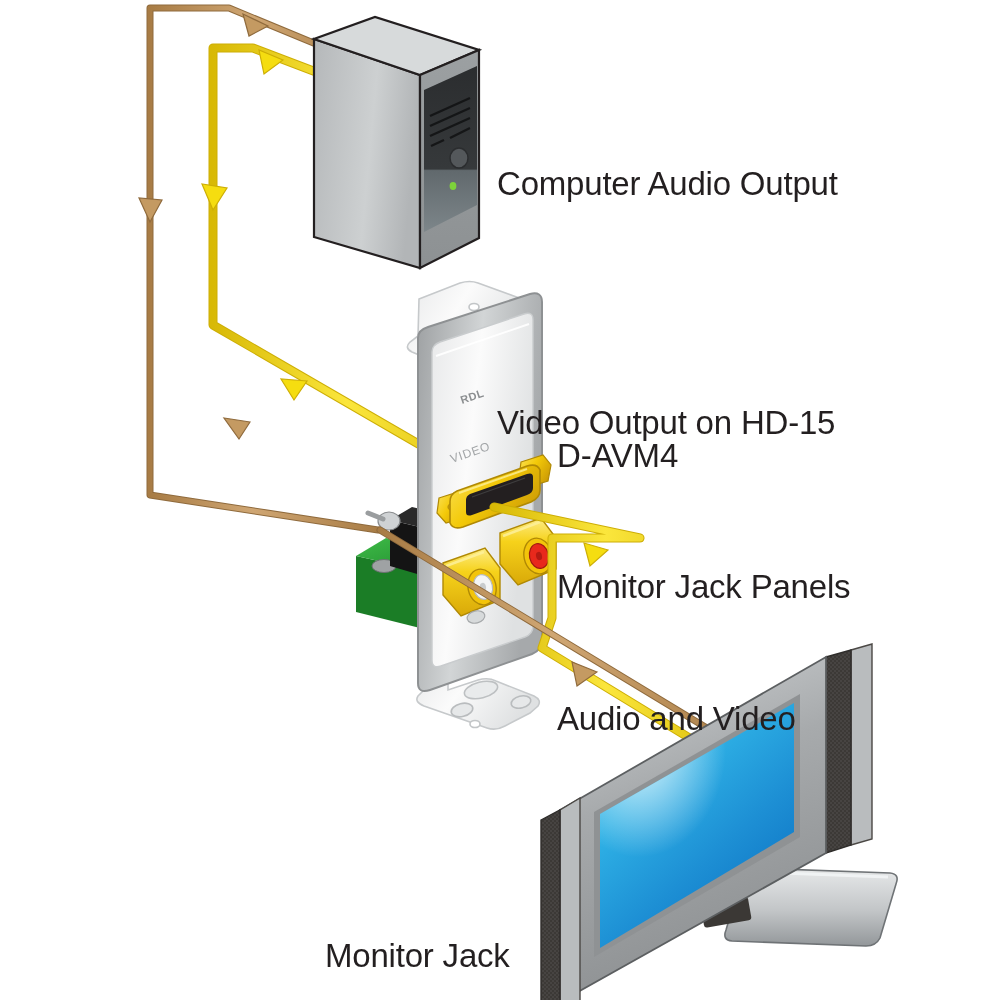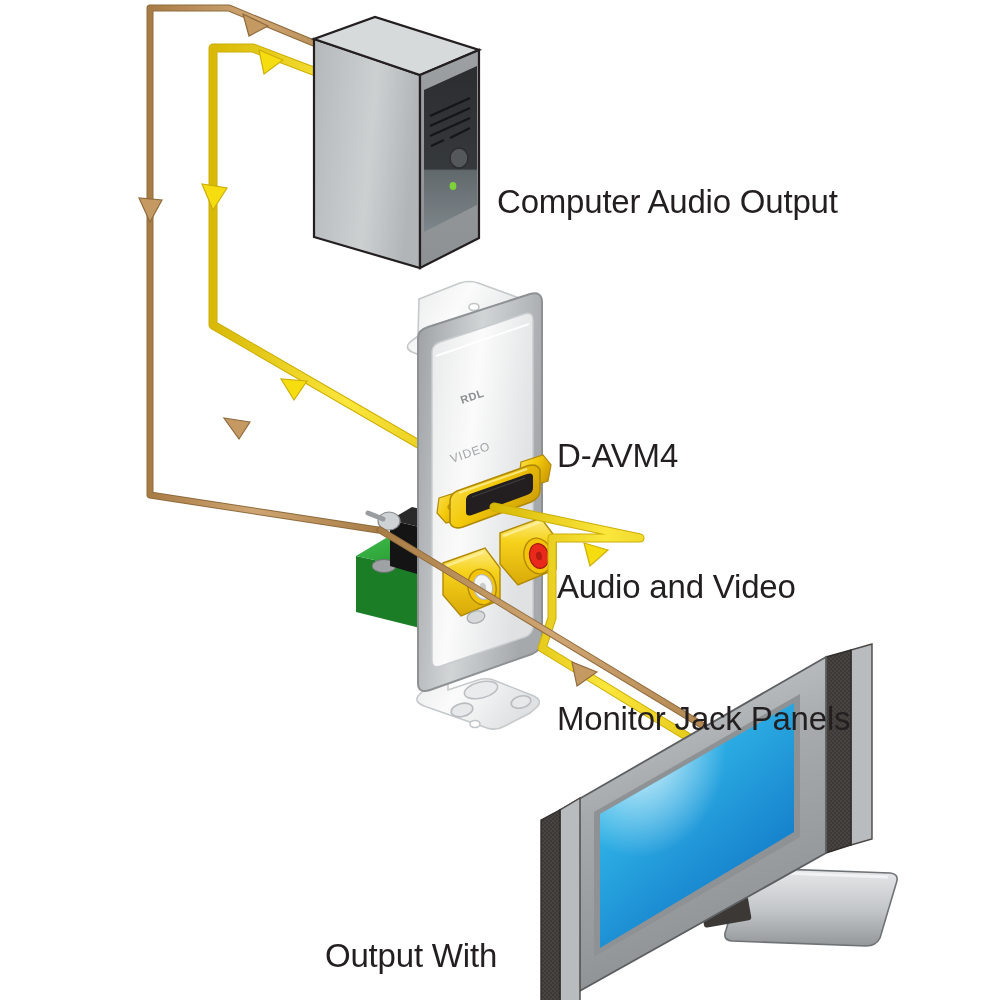--- a/index.html
+++ b/index.html
@@ -29,21 +29,21 @@
   .caption {
     position: absolute;
     color: #231f20;
     font-family: "Liberation Sans", sans-serif;
     font-weight: 400;
     letter-spacing: -0.2px;
     white-space: pre;
     line-height: 1.33;
   }
   .caption.big { font-size: 33px; }
-  #cap-computer { left: 497px; top: 92px; }
+  #cap-computer { left: 497px; top: 74px; }
   #cap-device   { left: 557px; top: 346px; }
   #cap-monitor  { left: 325px; top: 846px; }
   .cap-line { display: block; }
   .cap-gap { display: block; height: 20px; }
 </style>
 </head>
 <body>
 
 <div id="stage">
 
@@ -298,26 +298,27 @@
 
     <g>
       <polygon points="560,810 580,798 580,1002 560,1002" fill="#b9bcbe" stroke="#4b4845" stroke-width="1.4"></polygon>
       <polygon points="541,820 560,810 560,1002 541,1002" fill="url(#meshP)" stroke="#2f2d2b" stroke-width="1.4"></polygon>
     </g>
   </svg>
 
   <div class="caption big" id="cap-computer">
     <span class="cap-line">Computer Audio Output</span>
     <span class="cap-gap"></span>
+    <span class="cap-line">Video Output on HD-15</span>
   </div>
 
   <div class="caption big" id="cap-device">
     <span class="cap-line">D-AVM4</span>
+    <span class="cap-line">Monitor Jack Panels</span>
     <span class="cap-line">Audio and Video</span>
-    <span class="cap-line">Monitor Jack Panels</span>
   </div>
 
   <div class="caption big" id="cap-monitor">
-    <span class="cap-line">Output With</span>
+    <span class="cap-line">Monitor Jack</span>
     
   </div>
 
 </div>
 
 </body></html>

